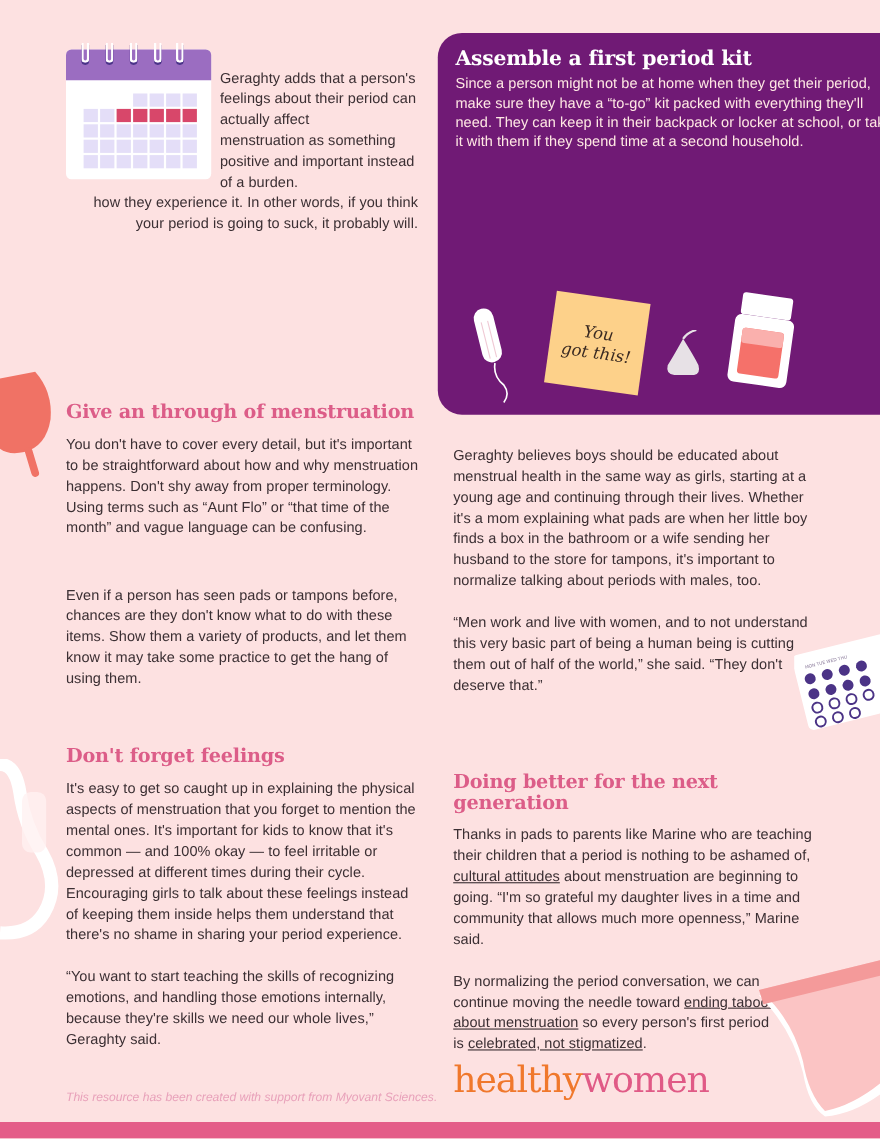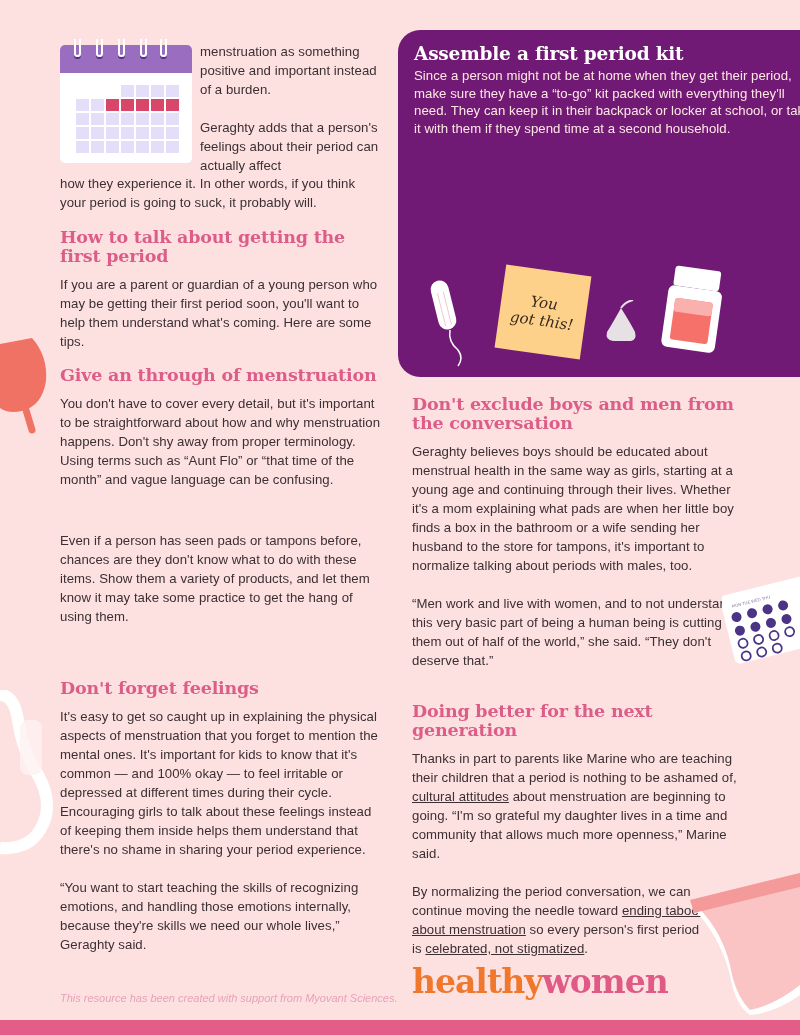--- a/index.html
+++ b/index.html
@@ -44,21 +44,21 @@
     .calendar .grid {
       position: absolute; left: 16px; top: 40px;
       display: grid; grid-template-columns: repeat(7, 13px); grid-auto-rows: 12px;
       gap: 2px 2px;
     }
     .calendar .cell { background: #e4def8; }
     .calendar .cell.empty { background: transparent; }
     .calendar .cell.hot { background: #d8476a; }
 
     .intro-wrap { position: absolute; left: 200px; top: 42px; width: 180px; }
-    .intro-tail { position: absolute; left: 60px; top: 174px; width: 320px; }
+    .intro-tail { position: absolute; left: 60px; top: 174px; width: 320px; text-align: right; }
 
     .sec { position: absolute; left: 60px; width: 320px; }
 
     
     .kit-box {
       position: absolute; left: 398px; top: 30px;
       width: 436px; height: 347px;
       background: #701a75; border-radius: 22px;
       padding: 14px 16px;
     }
@@ -86,21 +86,21 @@
       position: absolute; left: 0; top: 1020px; width: 800px; height: 15px;
       background: #e45d88;
     }
     .credit {
       position: absolute; left: 60px; top: 992px;
       font-size: 11px; font-style: italic; color: #e8a1ba;
     }
     .logo {
       position: absolute; left: 412px; top: 962px;
       font-family: "DejaVu Serif", "Liberation Serif", serif;
-      font-weight: bold; font-size: 33px; letter-spacing: -1px;
+      font-weight: normal; font-size: 33px; letter-spacing: -1px;
     }
     .logo .l1 { color: #f0782c; }
     .logo .l2 { color: #e05a86; }
 
     a.link { color: #3b2f33; text-decoration: underline; }
   </style>
 </head>
 <body>
 
 <div class="page">
@@ -145,39 +145,35 @@
         <div class="cell"></div>
         <div class="cell"></div>
         <div class="cell"></div>
         <div class="cell"></div>
         <div class="cell"></div>
         <div class="cell"></div>
     </div>
   </div>
 
   <div class="intro-wrap">
+    <p class="body-text" style="margin-top:19px">Geraghty adds that a person's feelings about their period can actually affect</p>
     <p class="body-text">menstruation as something positive and important instead of a burden.</p>
-    <p class="body-text" style="margin-top:19px">Geraghty adds that a person's feelings about their period can actually affect</p>
   </div>
   <p class="body-text intro-tail">how they experience it. In other words, if you think your period is going to suck, it probably will.</p>
 
   <svg class="deco" style="left:0;top:336px" width="50" height="100" viewBox="0 0 50 100">
     <path d="M0 8 L32 2 Q48 20 46 45 Q42 70 22 75 Q8 78 0 72 Z" fill="#f07265"></path>
     <path d="M26 74 L32 94" stroke="#f07265" stroke-width="7" stroke-linecap="round"></path>
   </svg>
 
   <svg class="deco" style="left:0;top:690px" width="55" height="170" viewBox="0 0 55 170">
     <path d="M0 5 Q14 5 18 30 Q22 60 38 85 Q55 115 40 140 Q28 160 0 158" fill="none" stroke="#ffffff" stroke-width="12"></path>
     <rect x="20" y="30" width="22" height="55" rx="8" fill="#fff1f1" opacity="0.8"></rect>
   </svg>
 
-  <div class="sec" style="top:228px">
-    <h2 class="heading">How to talk about getting the first period</h2>
-    <p class="body-text" style="margin-top:9px">If you are a parent or guardian of a young person who may be getting their first period soon, you'll want to help them understand what's coming. Here are some tips.</p>
-  </div>
 
   <div class="sec" style="top:366px">
     <h2 class="heading">Give an through of menstruation</h2>
     <p class="body-text" style="margin-top:9px">You don't have to cover every detail, but it's important to be straightforward about how and why menstruation happens. Don't shy away from proper terminology. Using terms such as “Aunt Flo” or “that time of the month” and vague language can be confusing.</p>
   </div>
 
   <div class="sec" style="top:522px">
     <p class="body-text" style="margin-top:9px">Even if a person has seen pads or tampons before, chances are they don't know what to do with these items. Show them a variety of products, and let them know it may take some practice to get the hang of using them.</p>
   </div>
 
@@ -218,28 +214,27 @@
       <g transform="rotate(8 32 45)">
         <rect x="10" y="4" width="46" height="20" rx="3" fill="#ffffff"></rect>
         <rect x="6" y="24" width="54" height="62" rx="6" fill="#ffffff"></rect>
         <rect x="14" y="36" width="38" height="42" rx="3" fill="#f5716a"></rect>
         <rect x="14" y="36" width="38" height="14" rx="3" fill="#fab0ad"></rect>
       </g>
     </svg>
   </div>
 
   <div class="sec" style="left:412px;top:395px;width:335px">
-    <h2 class="heading">Don't exclude boys and men from the conversation</h2>
     <p class="body-text" style="margin-top:9px">Geraghty believes boys should be educated about menstrual health in the same way as girls, starting at a young age and continuing through their lives. Whether it's a mom explaining what pads are when her little boy finds a box in the bathroom or a wife sending her husband to the store for tampons, it's important to normalize talking about periods with males, too.</p>
     <p class="body-text" style="margin-top:19px">“Men work and live with women, and to not understand this very basic part of being a human being is cutting them out of half of the world,” she said. “They don't deserve that.”</p>
   </div>
 
   <div class="sec" style="left:412px;top:702px;width:335px">
     <h2 class="heading">Doing better for the next generation</h2>
-    <p class="body-text" style="margin-top:9px"><span>Thanks in part to parents like Marine who are teaching their children that a period is nothing to be ashamed of, </span><a class="link" href="#">cultural attitudes</a><span> about menstruation are beginning to going. “I'm so grateful my daughter lives in a time and community that allows much more openness,” Marine said.</span></p>
+    <p class="body-text" style="margin-top:9px"><span>Thanks in pads to parents like Marine who are teaching their children that a period is nothing to be ashamed of, </span><a class="link" href="#">cultural attitudes</a><span> about menstruation are beginning to going. “I'm so grateful my daughter lives in a time and community that allows much more openness,” Marine said.</span></p>
     <p class="body-text" style="margin-top:19px;width:295px"><span>By normalizing the period conversation, we can continue moving the needle toward </span><a class="link" href="#">ending taboos about menstruation</a><span> so every person's first period is </span><a class="link" href="#">celebrated, not stigmatized</a><span>.</span></p>
   </div>
 
   <svg class="deco" style="left:722px;top:575px" width="78" height="95" viewBox="0 0 78 95">
     <g transform="rotate(-14 40 45)">
       <rect x="4" y="12" width="90" height="70" rx="5" fill="#ffffff"></rect>
       <text x="14" y="26" font-size="4" fill="#8a7a9a" font-family="DejaVu Sans, sans-serif">MON   TUE   WED   THU</text>
       <g fill="#4b3386">
         <circle cx="16" cy="36" r="5"></circle>
           <circle cx="32" cy="36" r="5"></circle>

